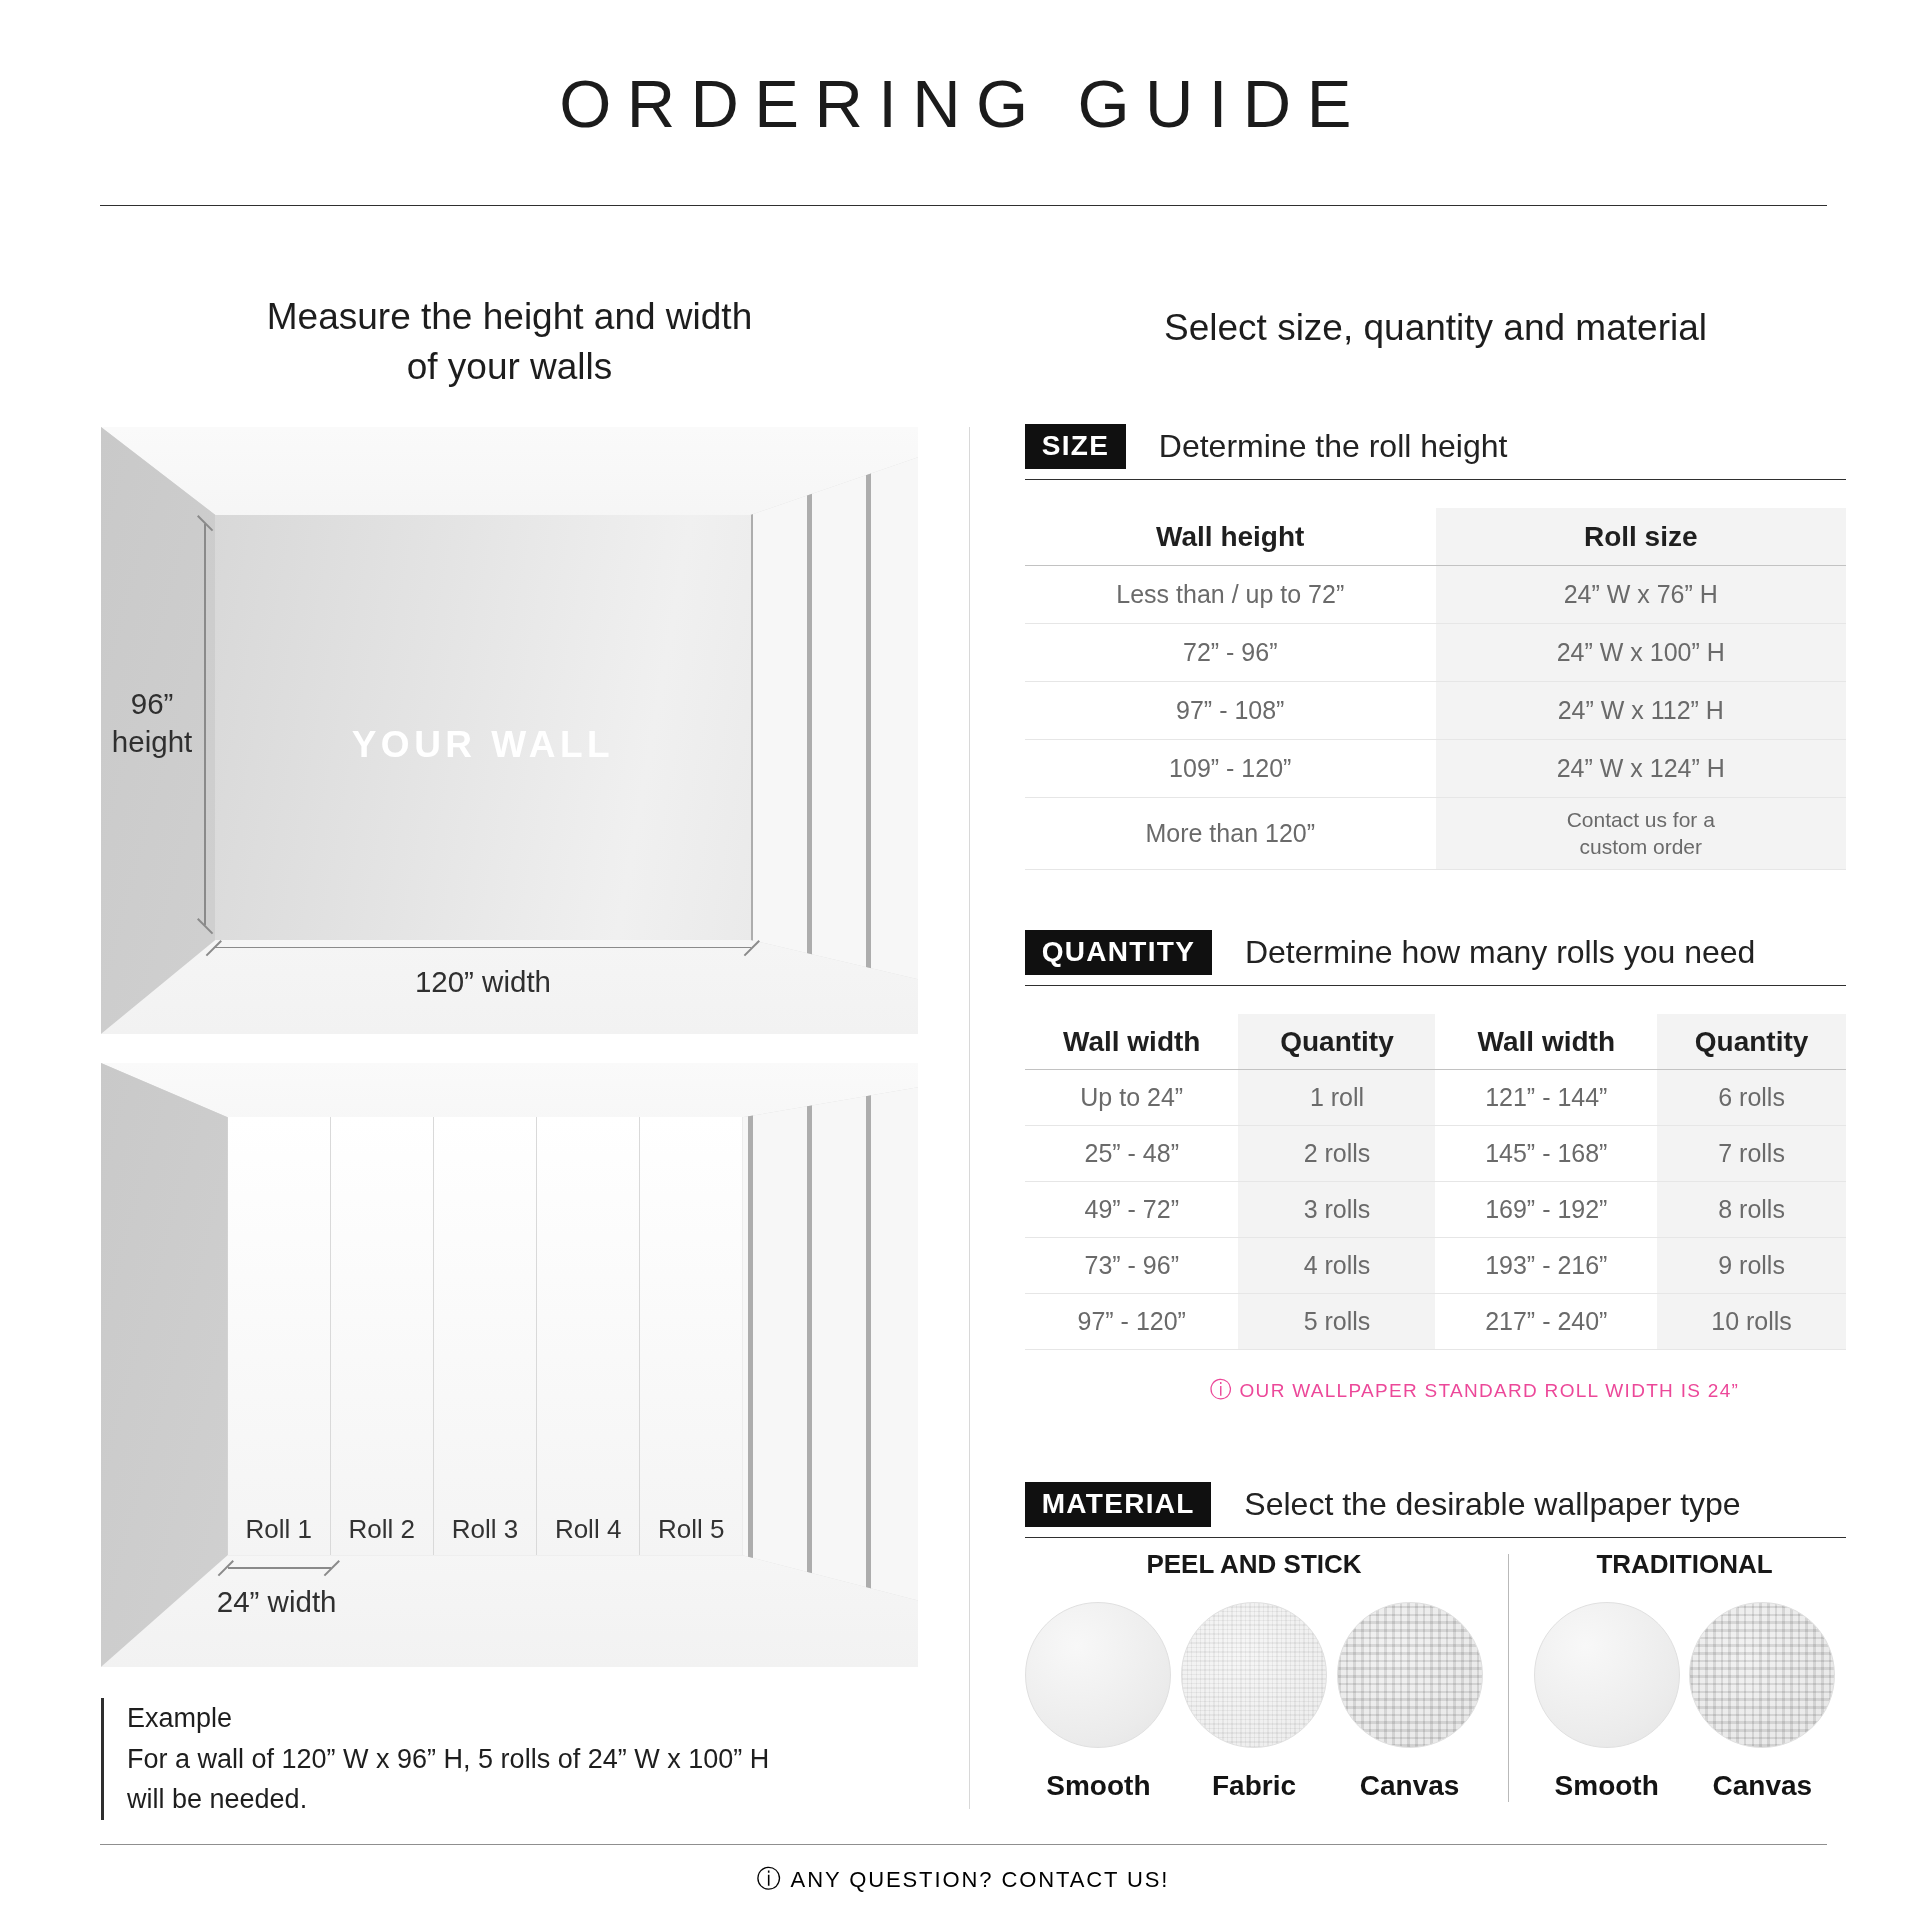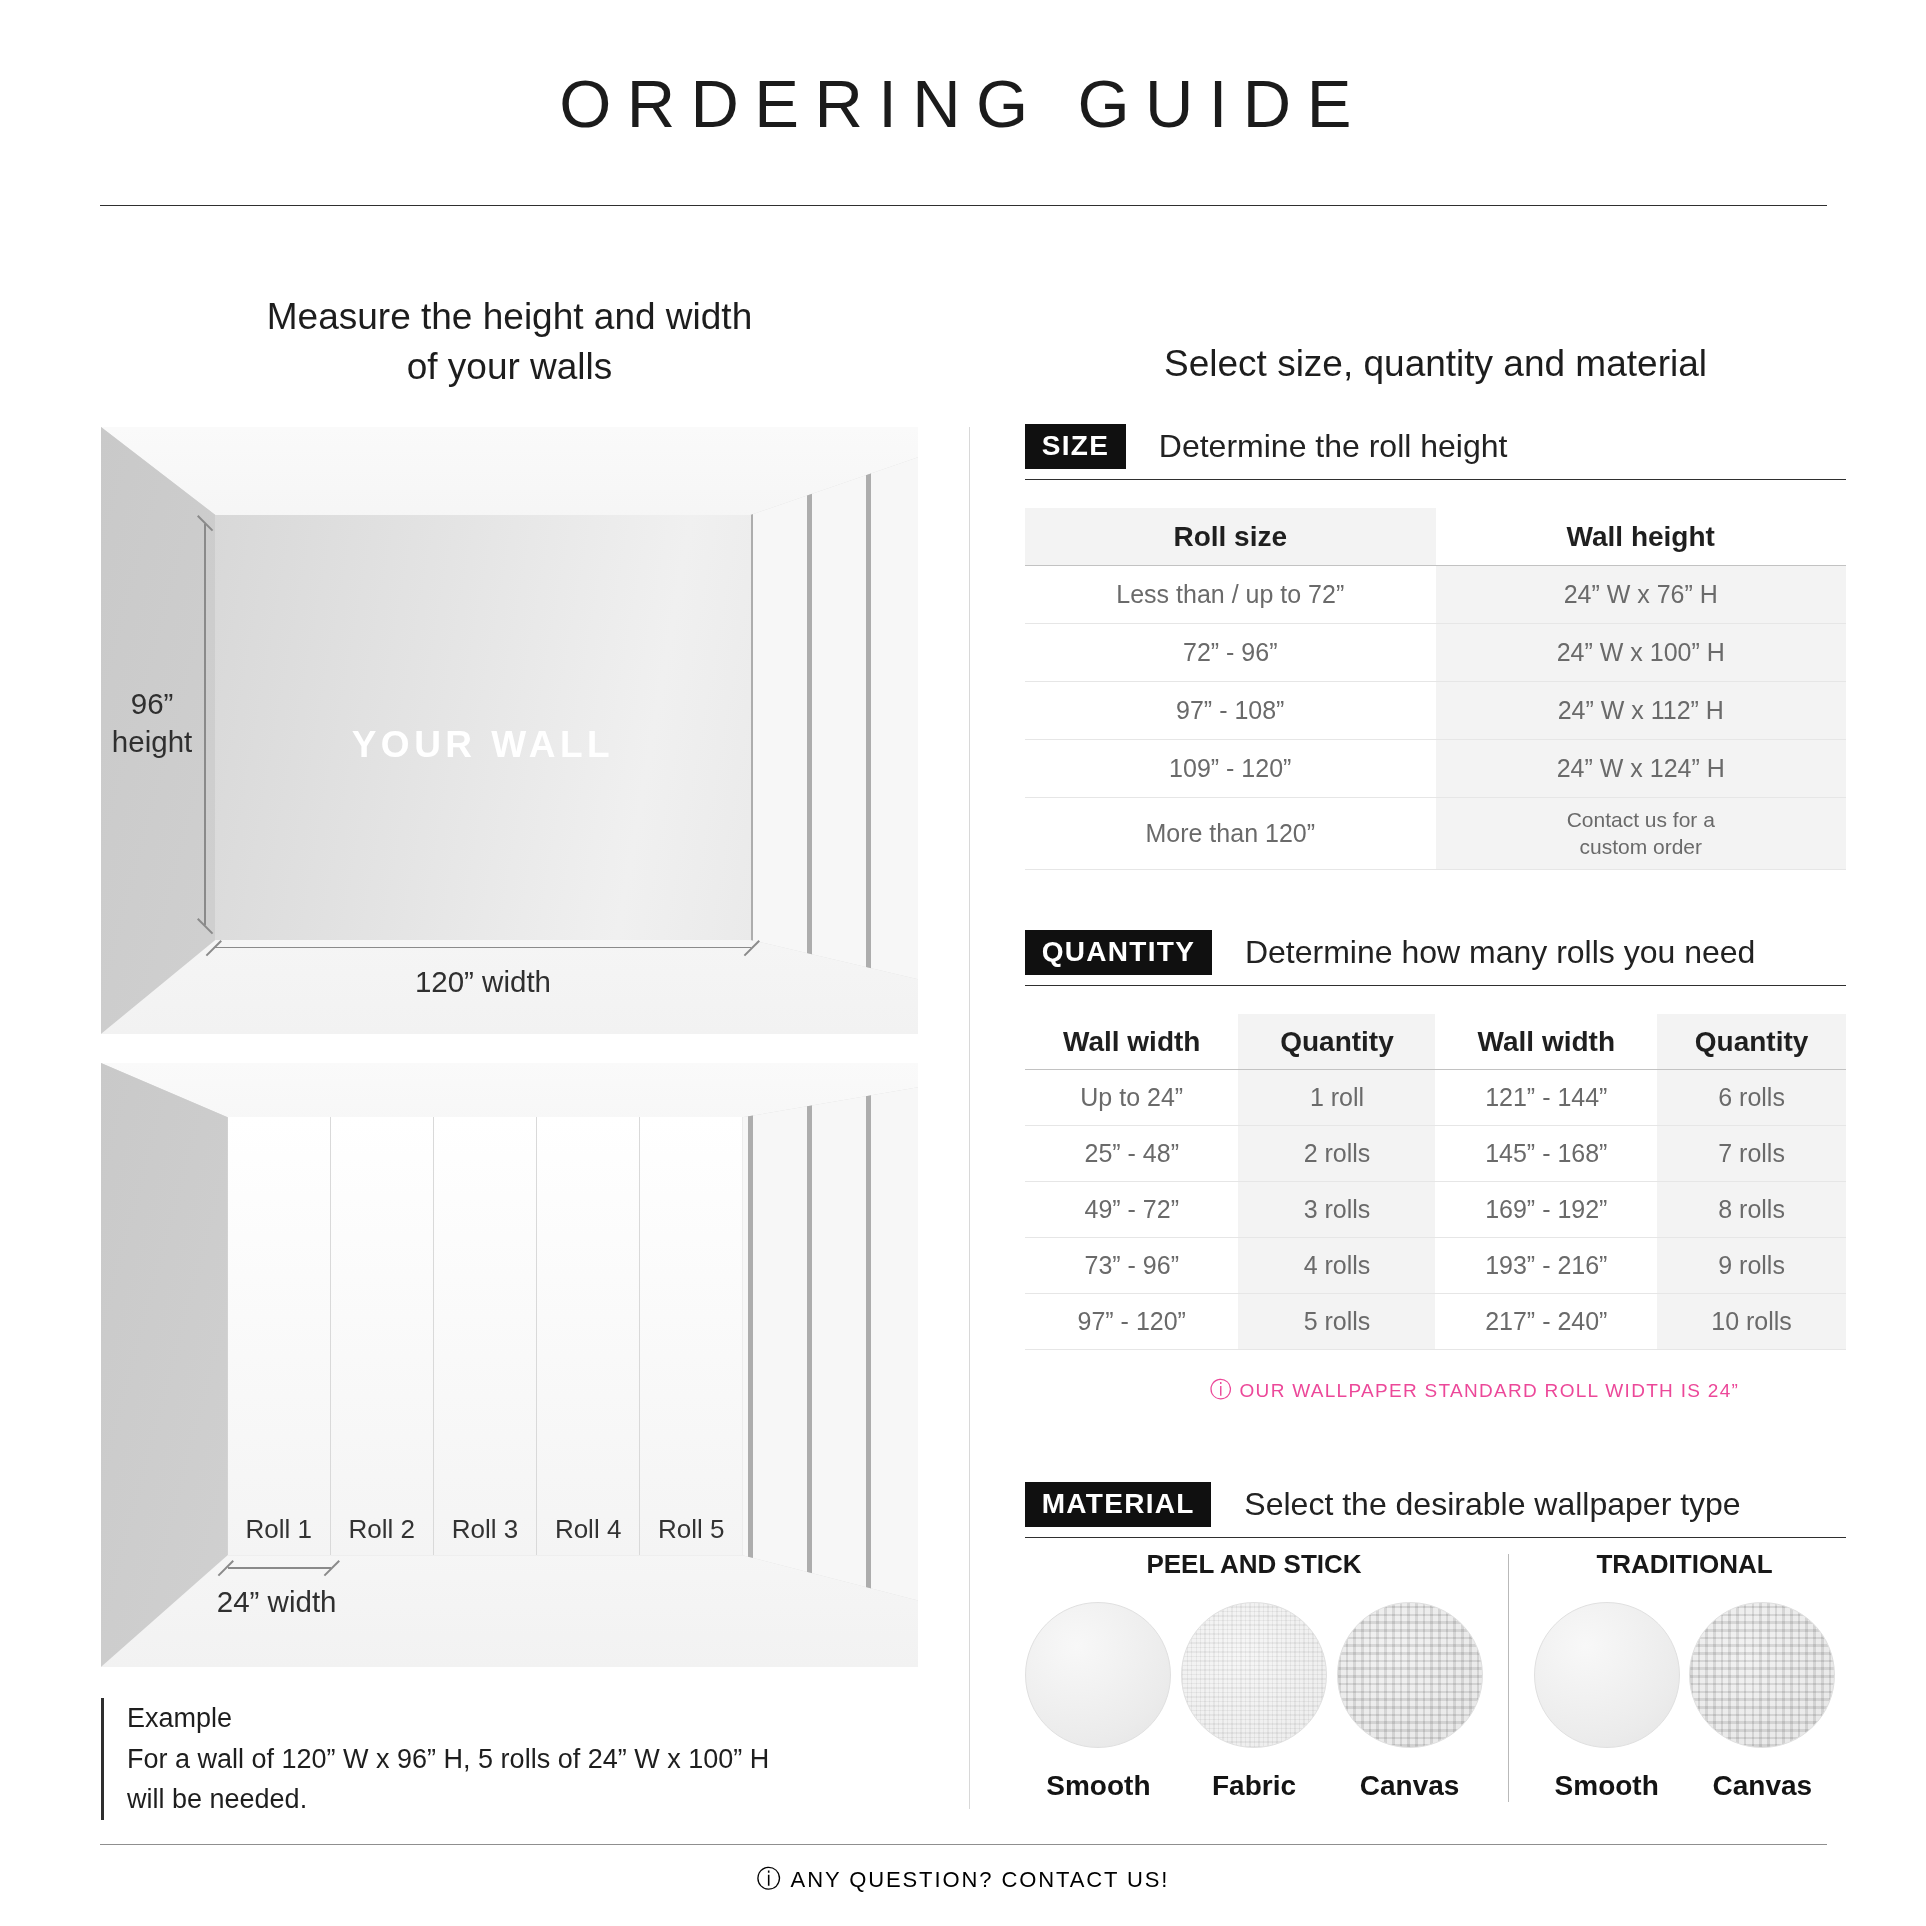--- a/index.html
+++ b/index.html
@@ -10,21 +10,21 @@
   
   .page-title { position:absolute; top:65px; left:0; right:0; text-align:center;
     font-size:67px; letter-spacing:15.4px; font-weight:500; color:#1b1b1b; }
   .title-divider { position:absolute; top:205px; left:100px; width:1727px; height:0;
     border-top:1.9px solid #2f2f2f; }
 
   
   .left-heading { position:absolute; left:101px; top:292px; width:817px; text-align:center;
     font-size:37px; line-height:1.35; color:#1d1d1d; }
   .right-heading { position:absolute; left:1025px; top:307px; width:821px; text-align:center;
-    font-size:37px; color:#1d1d1d;margin-top:36px; }
+    font-size:37px; color:#1d1d1d; }
   .column-divider { position:absolute; left:969px; top:427px; width:1.3px; height:1382px; background:#d8d8d8; }
 
   
   .room { position:absolute; left:101px; width:817px; background:#d9d9d9; overflow:hidden; }
   .room1 { top:427px; height:607px; }
   .room2 { top:1063px; height:604px; }
   .room > div { position:absolute; }
   .ceiling, .leftwall, .floor, .window, .backwall, .panels { inset:0; }
   .ceiling { background:linear-gradient(180deg,#fafafa,#dfdfdf 90%); }
   .leftwall { background:linear-gradient(105deg,#c9c9c9,#dadada 70%); }
@@ -199,22 +199,22 @@
     <div>For a wall of 120” W x 96” H, 5 rolls of 24” W x 100” H</div>
     <div>will be needed.</div>
   </div>
 
   <div class="section-header size-header">
     <span class="badge">SIZE</span>
     <span class="sec-title">Determine the roll height</span>
   </div>
   <div class="tbl size-tbl">
     <div class="tr th-row">
+      <div class="td">Wall height</div>
       <div class="td shaded">Roll size</div>
-      <div class="td">Wall height</div>
     </div>
     <div class="tr">
       <div class="td">Less than / up to 72”</div>
       <div class="td shaded">24” W x 76” H</div>
     </div>
     <div class="tr">
       <div class="td">72” - 96”</div>
       <div class="td shaded">24” W x 100” H</div>
     </div>
     <div class="tr">

